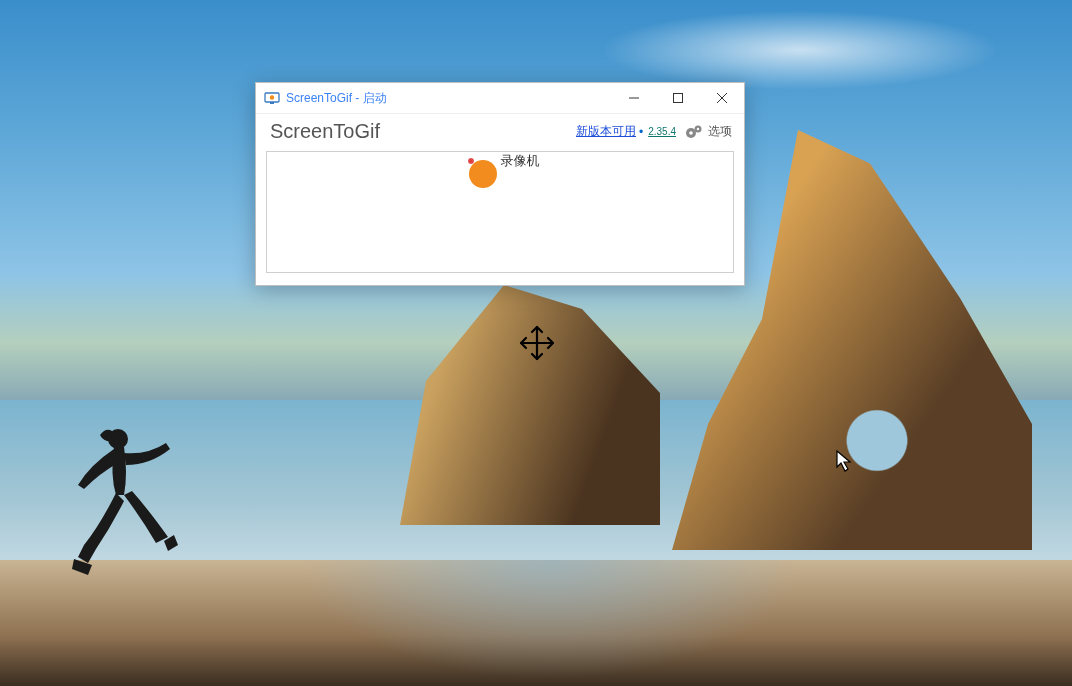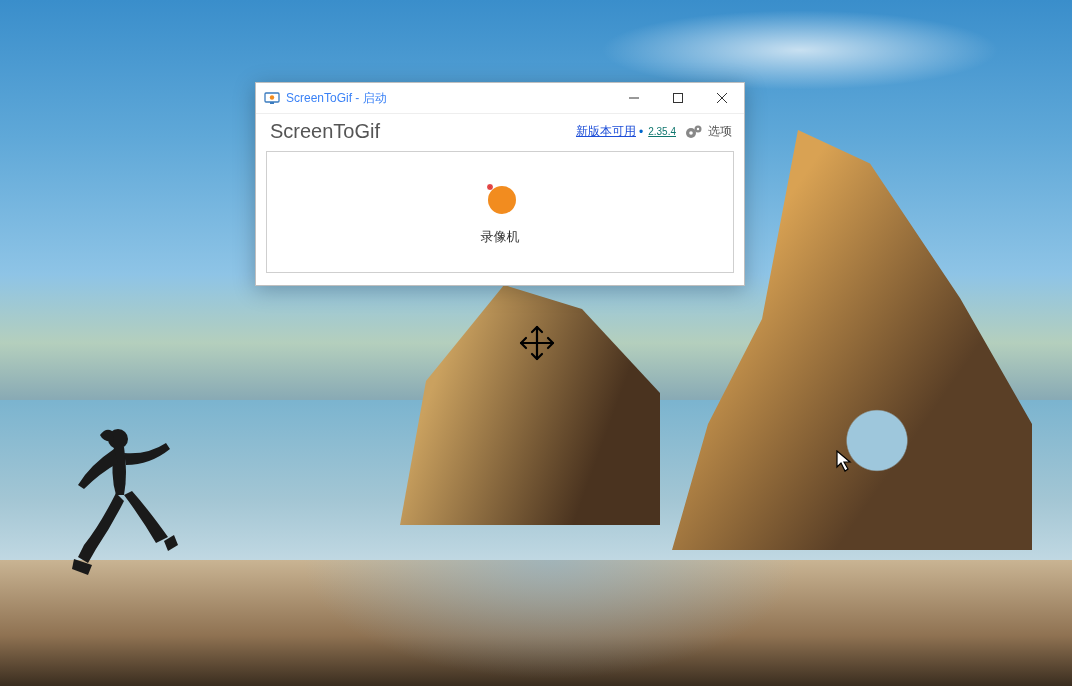--- a/index.html
+++ b/index.html
@@ -177,22 +177,22 @@
     display: flex;
     gap: 8px;
     padding: 0 10px 12px 10px;
   }
   .tile {
     flex: 1;
     height: 120px;
     border: 1px solid #cfcfcf;
     background: #fff;
     display: flex;
-    flex-direction: column;
-    align-items: center;
+    flex-direction: row;
+    align-items: flex-start;
     justify-content: center;
     cursor: pointer;
   }
   .tile .icon-slot {
     width: 40px;
     height: 40px;
     display: flex;
     align-items: center;
     justify-content: center;
     margin-bottom: 10px;

